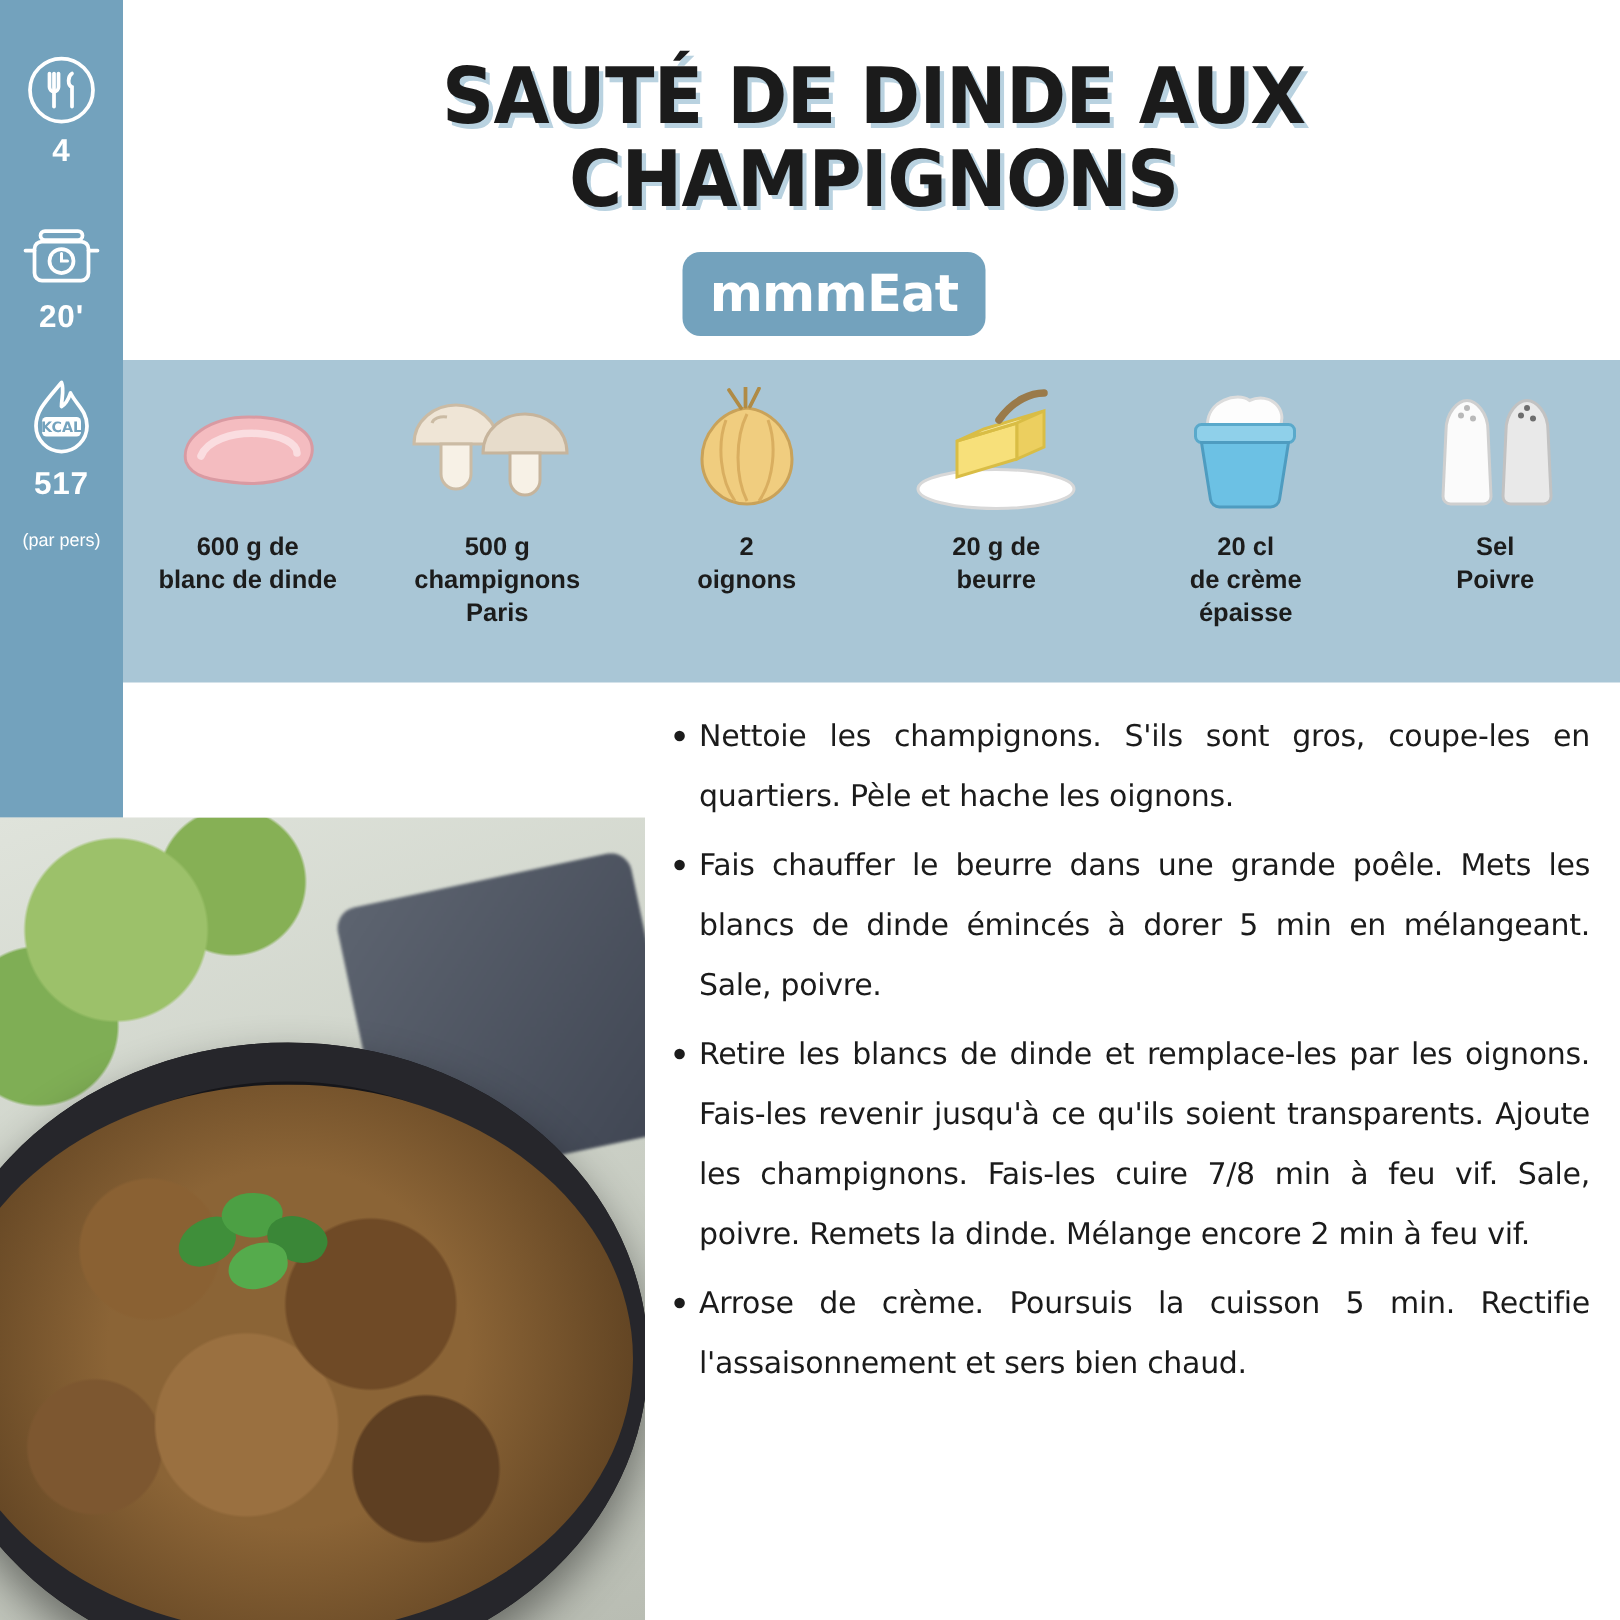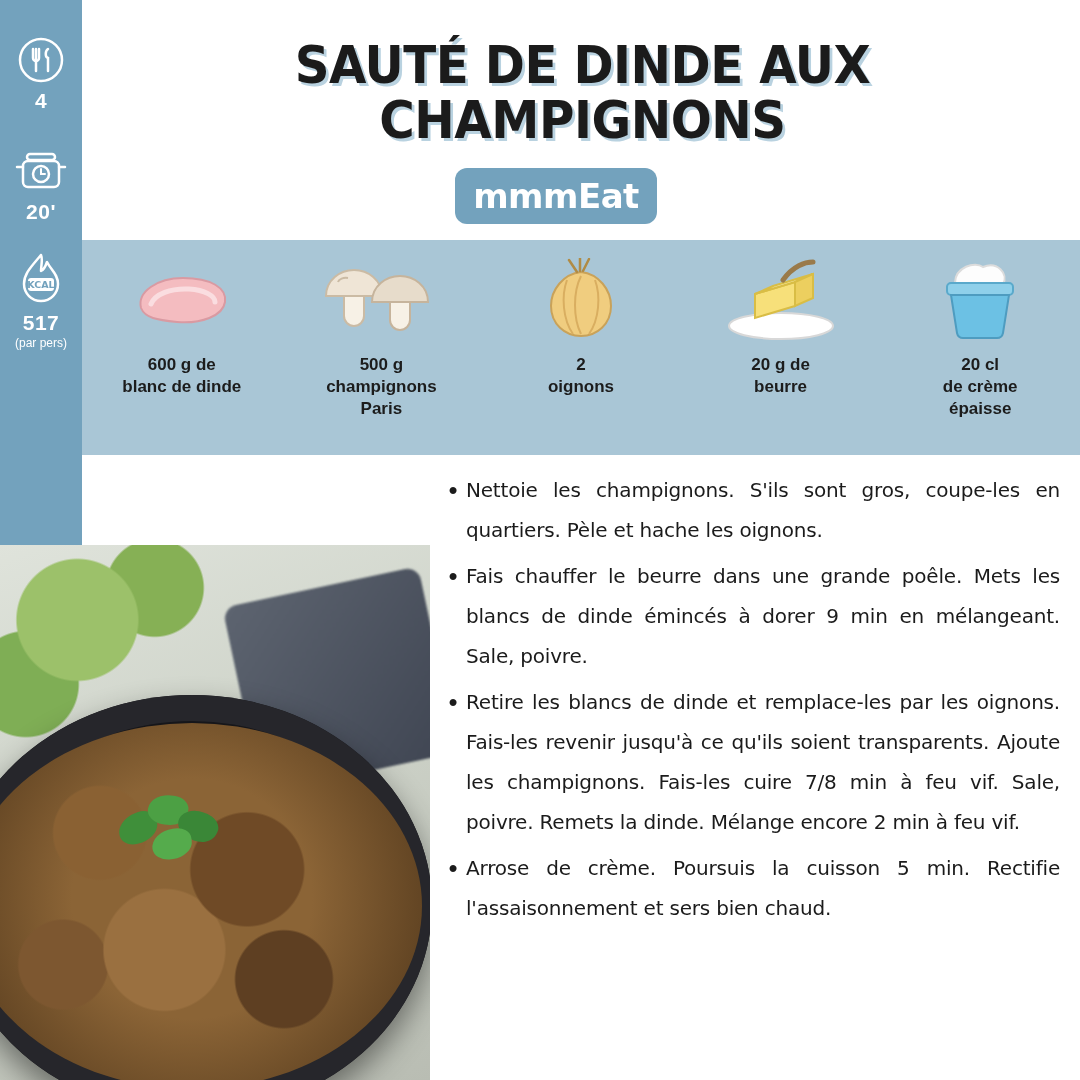--- a/index.html
+++ b/index.html
@@ -40,21 +40,21 @@
   }
   .side-icon svg { display: block; }
   .side-value {
     font-size: 21px;
     font-weight: 700;
     margin-top: 5px;
     letter-spacing: .5px;
   }
   .side-sub {
     font-size: 12px;
-    margin-top: 1px;
+    margin-top: 18px;
     font-weight: 400;
   }
 
   
   .title {
     position: absolute;
     left: 95px; top: 38px;
     width: 975px;
     text-align: center;
     font-family: "DejaVu Sans", sans-serif;
@@ -321,20 +321,36 @@
           <path d="M30 26 C30 10 50 4 58 10 C72 4 84 16 78 28 Z" fill="#fdfdfd" stroke="#dcdcdc" stroke-width="2"></path>
           <rect x="22" y="26" width="66" height="12" rx="4" fill="#8fd0ea" stroke="#5aa9cb" stroke-width="2"></rect>
           <path d="M26 38 L32 76 a6 6 0 0 0 6 5 h34 a6 6 0 0 0 6 -5 L84 38 Z" fill="#6cc1e4" stroke="#4e9cc0" stroke-width="2"></path>
         </svg>
       </div>
       <div class="ing-label">20 cl
 de crème
 épaisse</div>
     </div>
 
+    <div class="ing">
+      <div class="ing-art">
+        <svg width="110" height="86" viewBox="0 0 110 86">
+          <path d="M22 30 C22 18 30 10 36 10 C42 10 50 18 50 30 L52 74 a5 5 0 0 1 -5 5 H25 a5 5 0 0 1 -5 -5 Z" fill="#fbfbfb" stroke="#cfcfcf" stroke-width="2"></path>
+          <circle cx="32" cy="20" r="2" fill="#b9b9b9"></circle>
+            <circle cx="40" cy="22" r="2" fill="#b9b9b9"></circle>
+            <circle cx="36" cy="15" r="2" fill="#b9b9b9"></circle>
+          <path d="M62 30 C62 18 70 10 76 10 C82 10 90 18 90 30 L92 74 a5 5 0 0 1 -5 5 H65 a5 5 0 0 1 -5 -5 Z" fill="#e9e9e9" stroke="#c2c2c2" stroke-width="2"></path>
+          <circle cx="72" cy="20" r="2" fill="#6d6d6d"></circle>
+            <circle cx="80" cy="22" r="2" fill="#6d6d6d"></circle>
+            <circle cx="76" cy="15" r="2" fill="#6d6d6d"></circle>
+        </svg>
+      </div>
+      <div class="ing-label">Sel
+Poivre</div>
+    </div>
 
   </div>
 
   <div class="photo">
     <div class="photo-bg"></div>
     <div class="photo-cloth"></div>
     <div class="pan">
       <div class="pan-inner"></div>
     </div>
     <div class="parsley">
@@ -347,21 +363,21 @@
 
   <div class="steps">
 
     <div class="step">
       <div class="bullet">•</div>
       <div class="step-text">Nettoie les champignons. S'ils sont gros, coupe-les en quartiers. Pèle et hache les oignons.</div>
     </div>
 
     <div class="step">
       <div class="bullet">•</div>
-      <div class="step-text">Fais chauffer le beurre dans une grande poêle. Mets les blancs de dinde émincés à dorer 9 min en mélangeant. Sale, poivre.</div>
+      <div class="step-text">Fais chauffer le beurre dans une grande poêle. Mets les blancs de dinde émincés à dorer 5 min en mélangeant. Sale, poivre.</div>
     </div>
 
     <div class="step">
       <div class="bullet">•</div>
       <div class="step-text">Retire les blancs de dinde et remplace-les par les oignons. Fais-les revenir jusqu'à ce qu'ils soient transparents. Ajoute les champignons. Fais-les cuire 7/8 min à feu vif. Sale, poivre. Remets la dinde. Mélange encore 2 min à feu vif.</div>
     </div>
 
     <div class="step">
       <div class="bullet">•</div>
       <div class="step-text">Arrose de crème. Poursuis la cuisson 5 min. Rectifie l'assaisonnement et sers bien chaud.</div>

